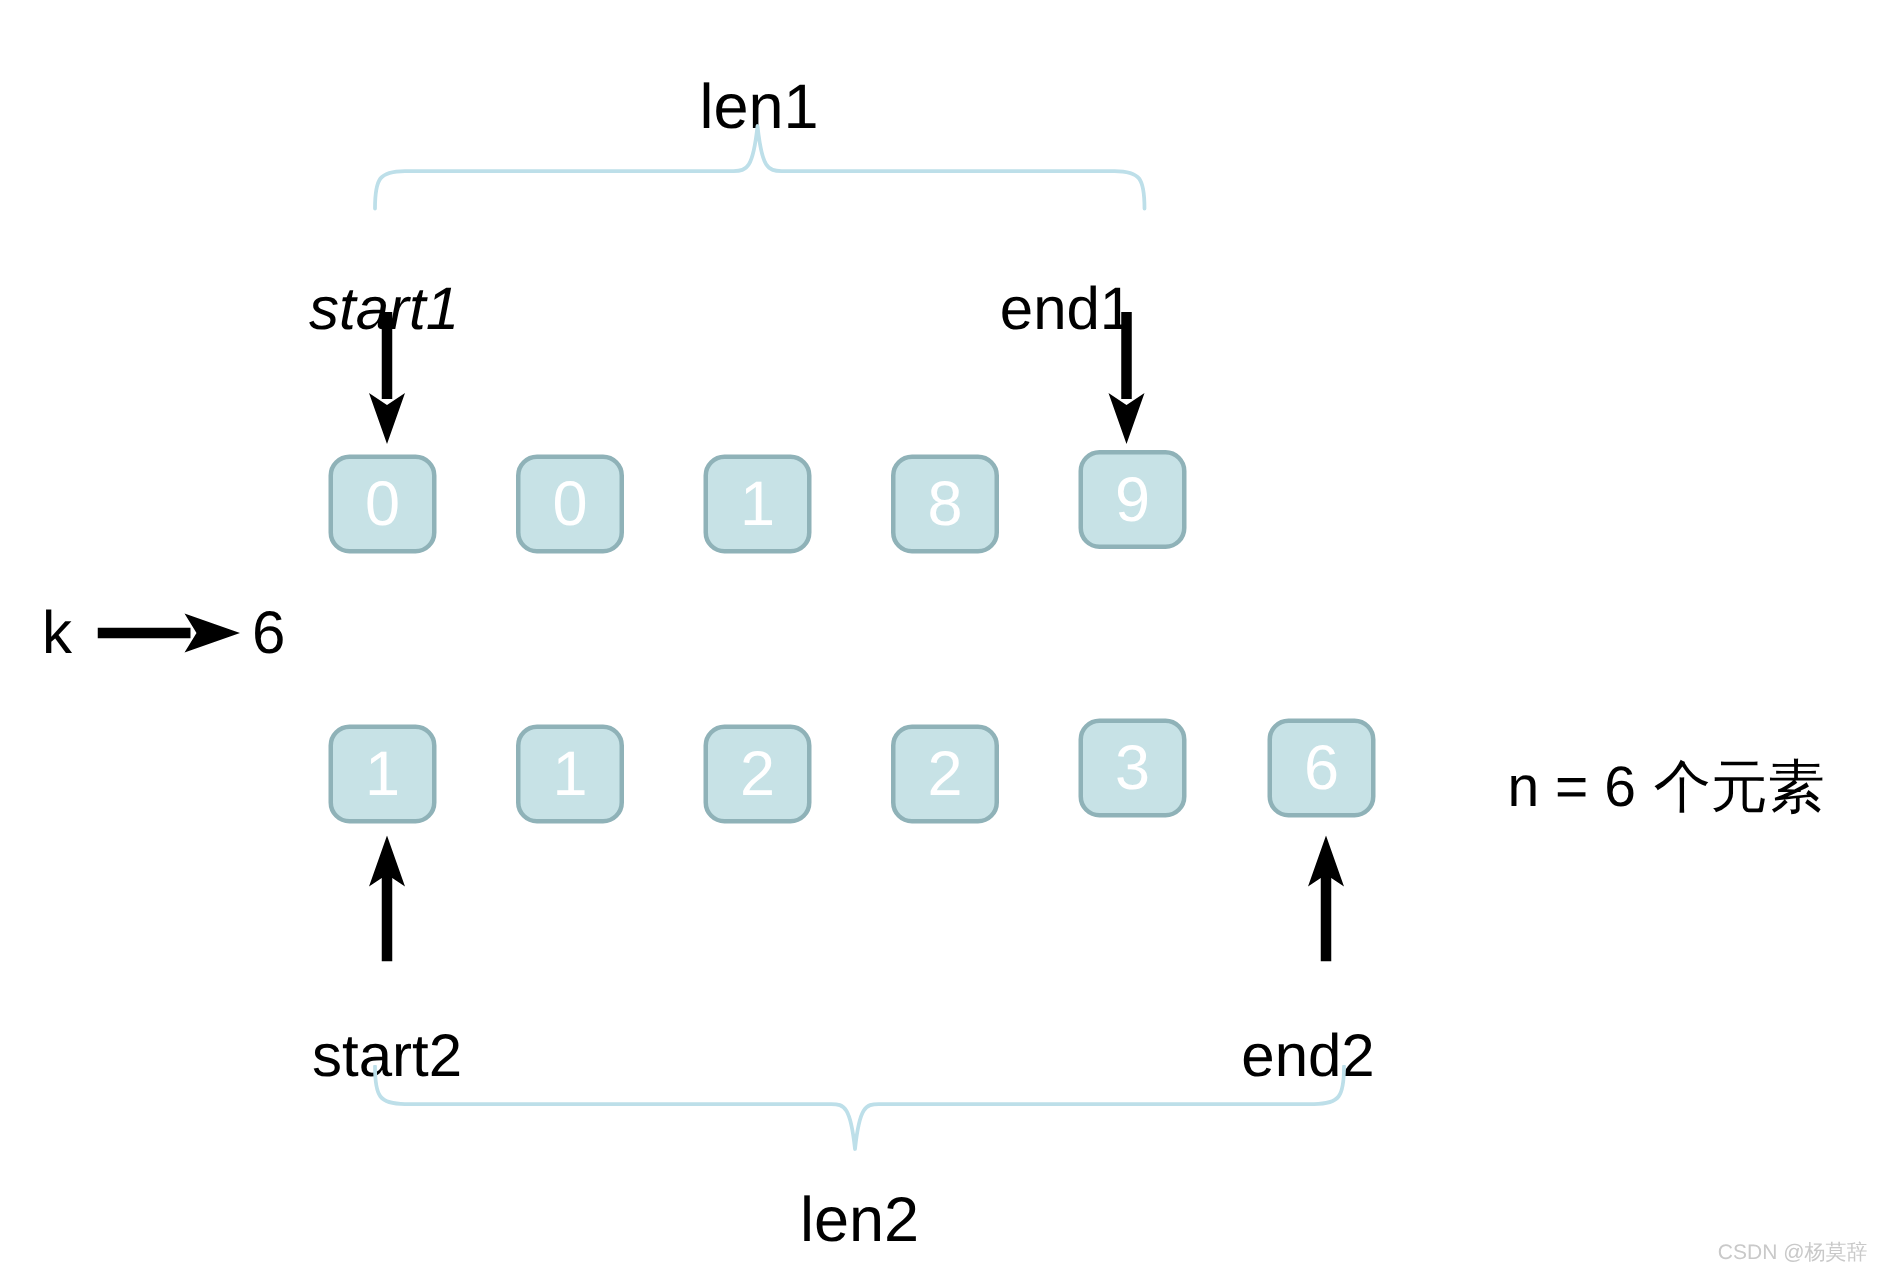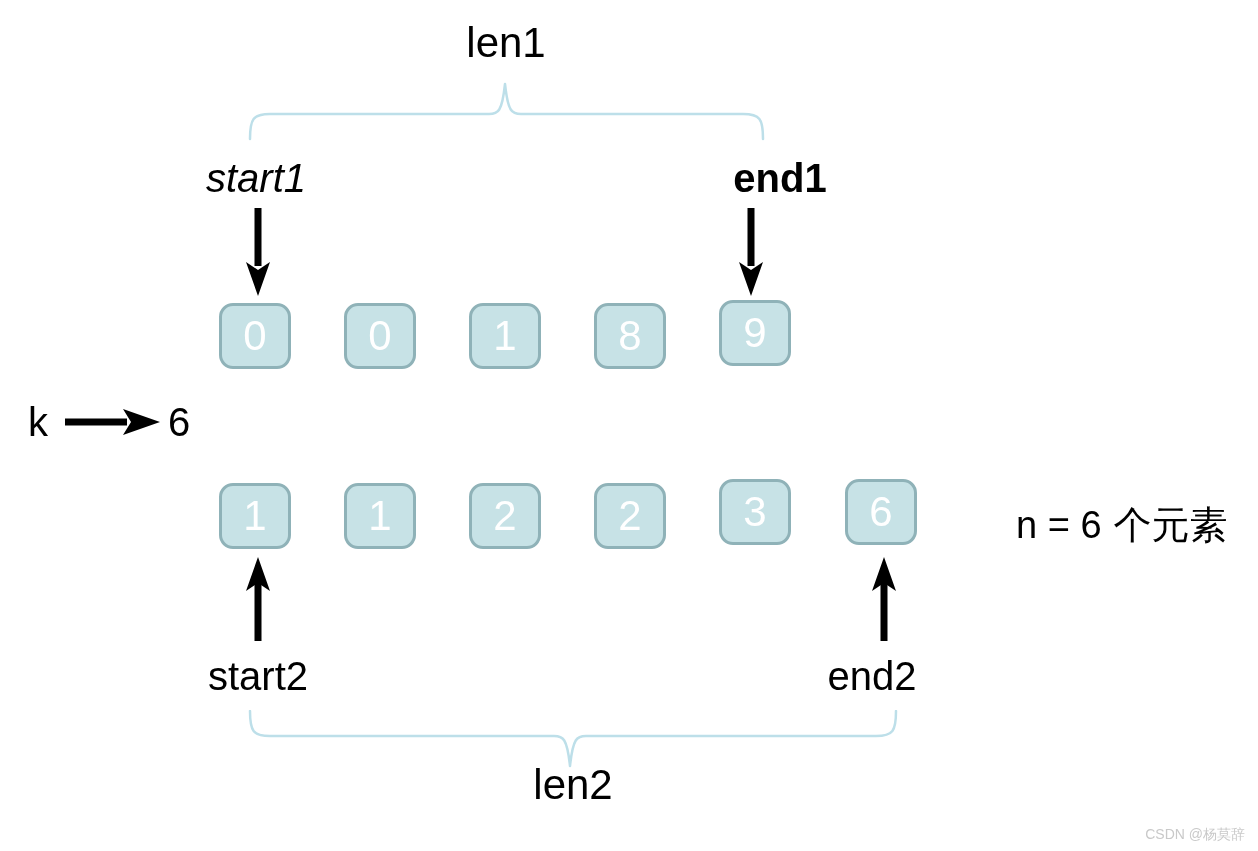--- a/index.html
+++ b/index.html
@@ -2,21 +2,21 @@
 <html><head>
 <meta charset="utf-8">
 <style>
   html,body { margin:0; padding:0; background:#ffffff; }
   .canvas {
     position:relative; width:1258px; height:851px; background:#ffffff;
     font-family:"Liberation Sans", sans-serif; color:#000; overflow:hidden;
   }
   .abs { position:absolute; }
   .label {
-    position:absolute; font-size:40px; color:#000; white-space:nowrap; line-height:1;
+    position:absolute; font-size:40px; color:#000; white-space:nowrap; line-height:1;margin-top:28px;
   }
   .centered { transform:translateX(-50%); }
   .len-label { font-size:42px; }
   .cell {
     position:absolute; width:66px; height:60px;
     background:#c7e2e6; border:3px solid #8fb2b8; border-radius:14px;
     display:flex; align-items:center; justify-content:center;
     color:#ffffff; font-size:42px; line-height:1;
   }
   .count-label {
@@ -37,21 +37,21 @@
 
 <div class="canvas">
 
   <div class="label len-label centered" style="left:506px; top:22px;">len1</div>
 
   <svg class="abs" style="left:248px; top:79px;" width="517" height="62" viewBox="0 0 517 62">
     <path d="M 2,60 C 2,40 5,35 22,35 L 241,35 C 250,35 254,33 257,5 C 260,33 264,35 273,35 L 495,35 C 512,35 515,40 515,60" fill="none" stroke="#bddfe9" stroke-width="2.5" stroke-linecap="round" stroke-linejoin="round"></path>
   </svg>
 
   <div class="label centered" style="left:256px; top:158px;font-style:italic;">start1</div>
-  <div class="label centered" style="left:780px; top:158px;font-weight:bold;">end1</div>
+  <div class="label centered" style="left:711px; top:158px;">end1</div>
 
   <svg class="abs" style="left:245px; top:208px;" width="26" height="88" viewBox="0 0 26 88">
     <rect x="9.5" y="0" width="7" height="58" fill="#000"></rect>
     <polygon points="13,88 1,54 13,62 25,54" fill="#000"></polygon>
   </svg>
   <svg class="abs" style="left:738px; top:208px;" width="26" height="88" viewBox="0 0 26 88">
     <rect x="9.5" y="0" width="7" height="58" fill="#000"></rect>
     <polygon points="13,88 1,54 13,62 25,54" fill="#000"></polygon>
   </svg>
 
@@ -69,21 +69,21 @@
   </svg>
   <div class="k-text" style="left:168px; top:402px;">6</div>
 
   <div class="cell" style="left:219px; top:483px;">1</div>
   <div class="cell" style="left:344px; top:483px;">1</div>
   <div class="cell" style="left:469px; top:483px;">2</div>
   <div class="cell" style="left:594px; top:483px;">2</div>
   <div class="cell" style="left:719px; top:479px;">3</div>
   <div class="cell" style="left:845px; top:479px;">6</div>
 
-  <div class="count-label" style="left:1005px; top:505px;margin-left:11px;">
+  <div class="count-label" style="left:1005px; top:505px;">
     <span>n = 6</span><span class="cjk">个元素</span>
   </div>
 
   <svg class="abs" style="left:245px; top:557px;" width="26" height="84" viewBox="0 0 26 84">
     <polygon points="13,0 25,34 13,26 1,34" fill="#000"></polygon>
     <rect x="9.5" y="24" width="7" height="60" fill="#000"></rect>
   </svg>
   <svg class="abs" style="left:871px; top:557px;" width="26" height="84" viewBox="0 0 26 84">
     <polygon points="13,0 25,34 13,26 1,34" fill="#000"></polygon>
     <rect x="9.5" y="24" width="7" height="60" fill="#000"></rect>

